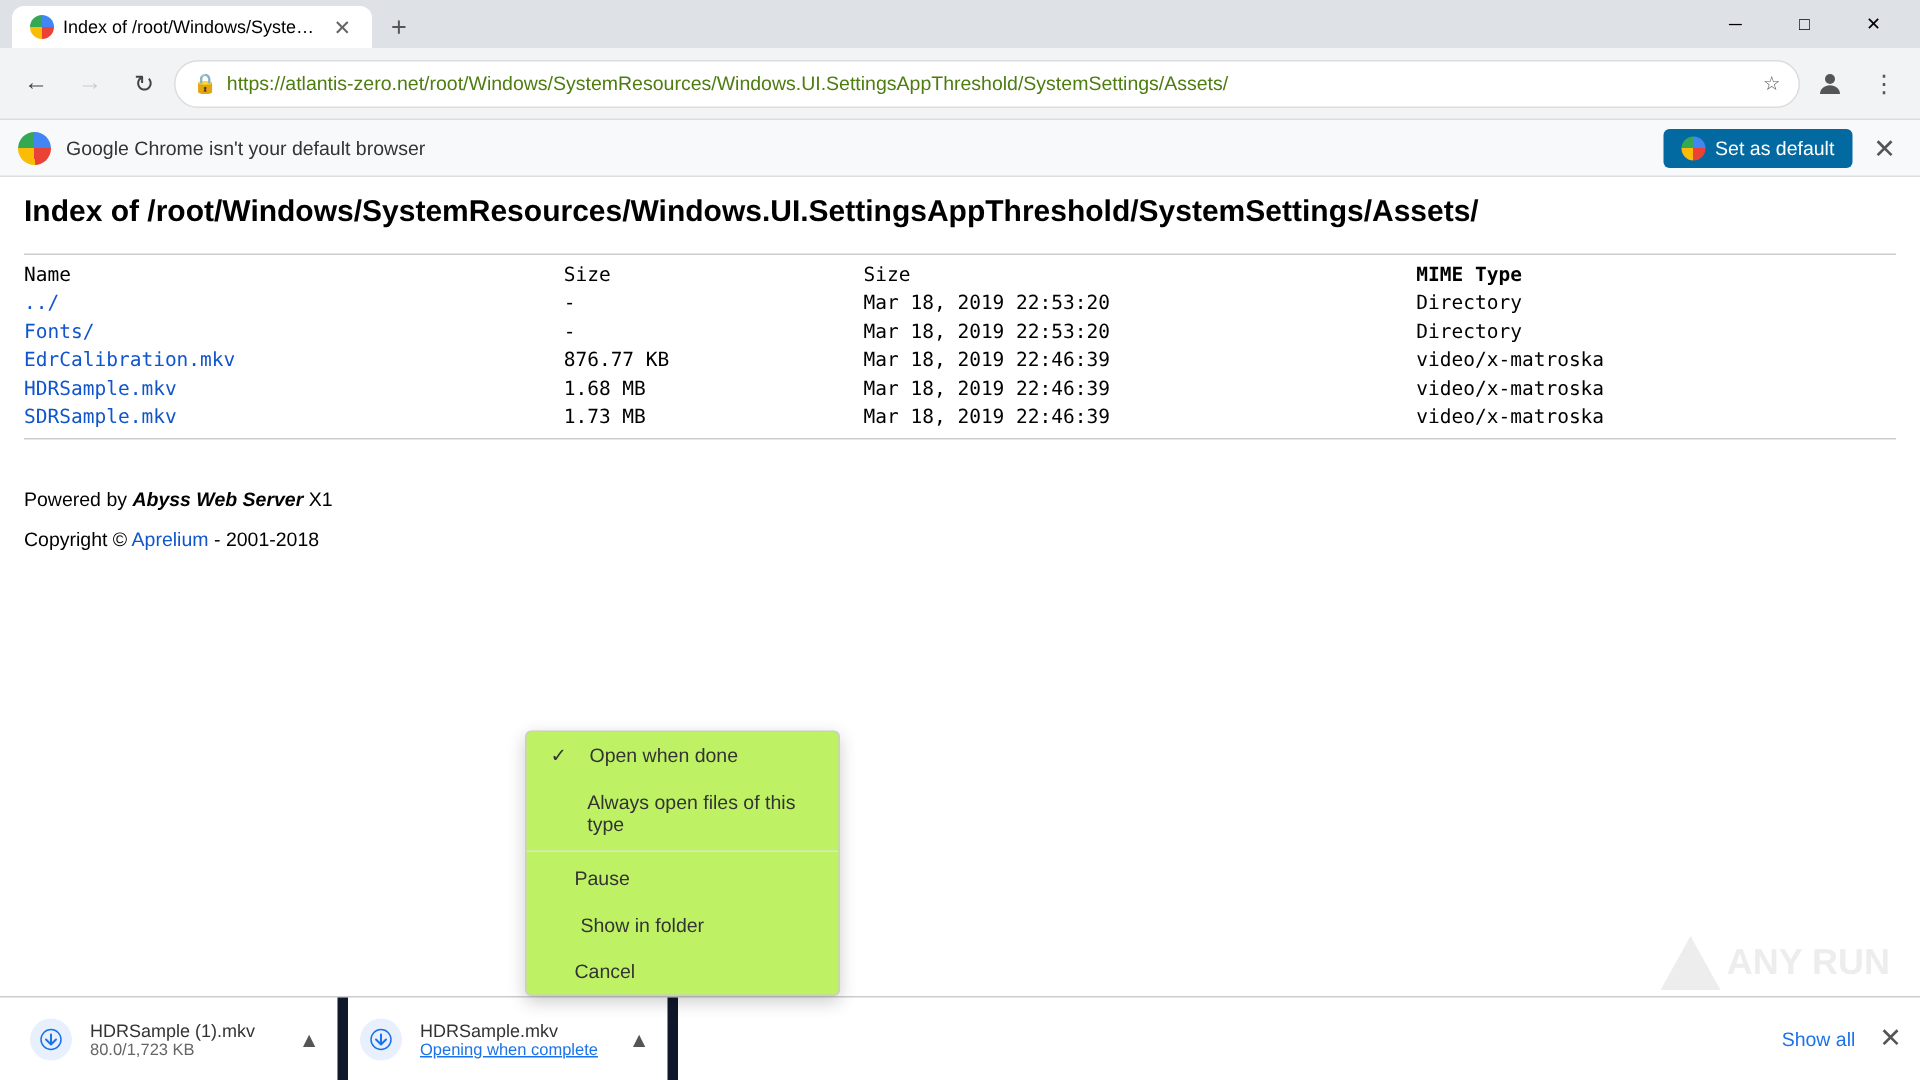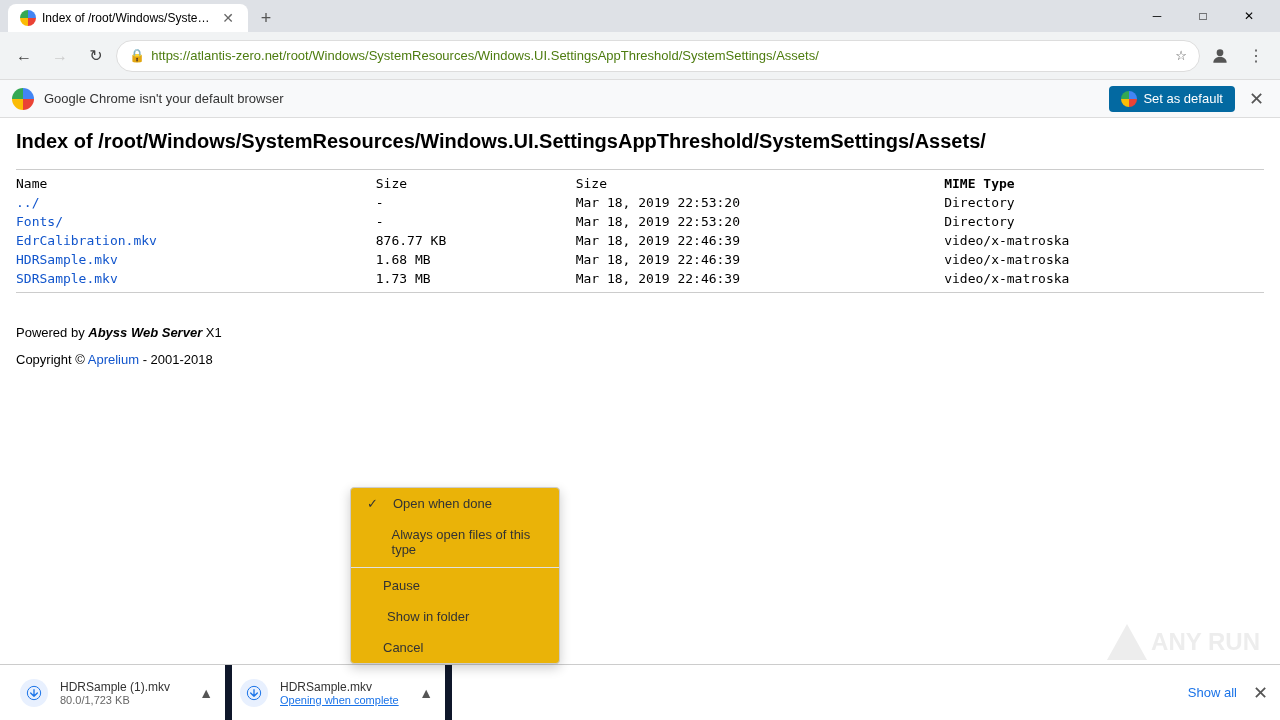--- a/index.html
+++ b/index.html
@@ -225,21 +225,21 @@
     .download-status { font-size: 11px; color: #1a73e8; text-decoration: underline; }
     .download-chevron {
       font-size: 14px;
       color: #555;
       cursor: pointer;
       padding: 4px;
     }
     .download-bar-right {
       margin-left: auto;
       display: flex;
-      align-items: flex-end;
+      align-items: flex-start;
       gap: 8px;
     }
     .show-all-btn {
       font-size: 13px;
       color: #1a73e8;
       cursor: pointer;
       padding: 4px 8px;
     }
     .close-download-bar {
       font-size: 18px;
@@ -267,21 +267,21 @@
       border-right: 20px solid transparent;
       border-bottom: 36px solid #888;
     }
 
     
     .context-menu {
       position: fixed;
       bottom: 56px;
       left: 350px;
       width: 210px;
-      background: #eab308;
+      background: #bef264;
       border: 1px solid #ccc;
       box-shadow: 0 4px 12px rgba(0,0,0,0.2);
       border-radius: 4px;
       overflow: hidden;
       z-index: 100;
     }
     .menu-item {
       display: flex;
       align-items: center;
       padding: 8px 16px;

